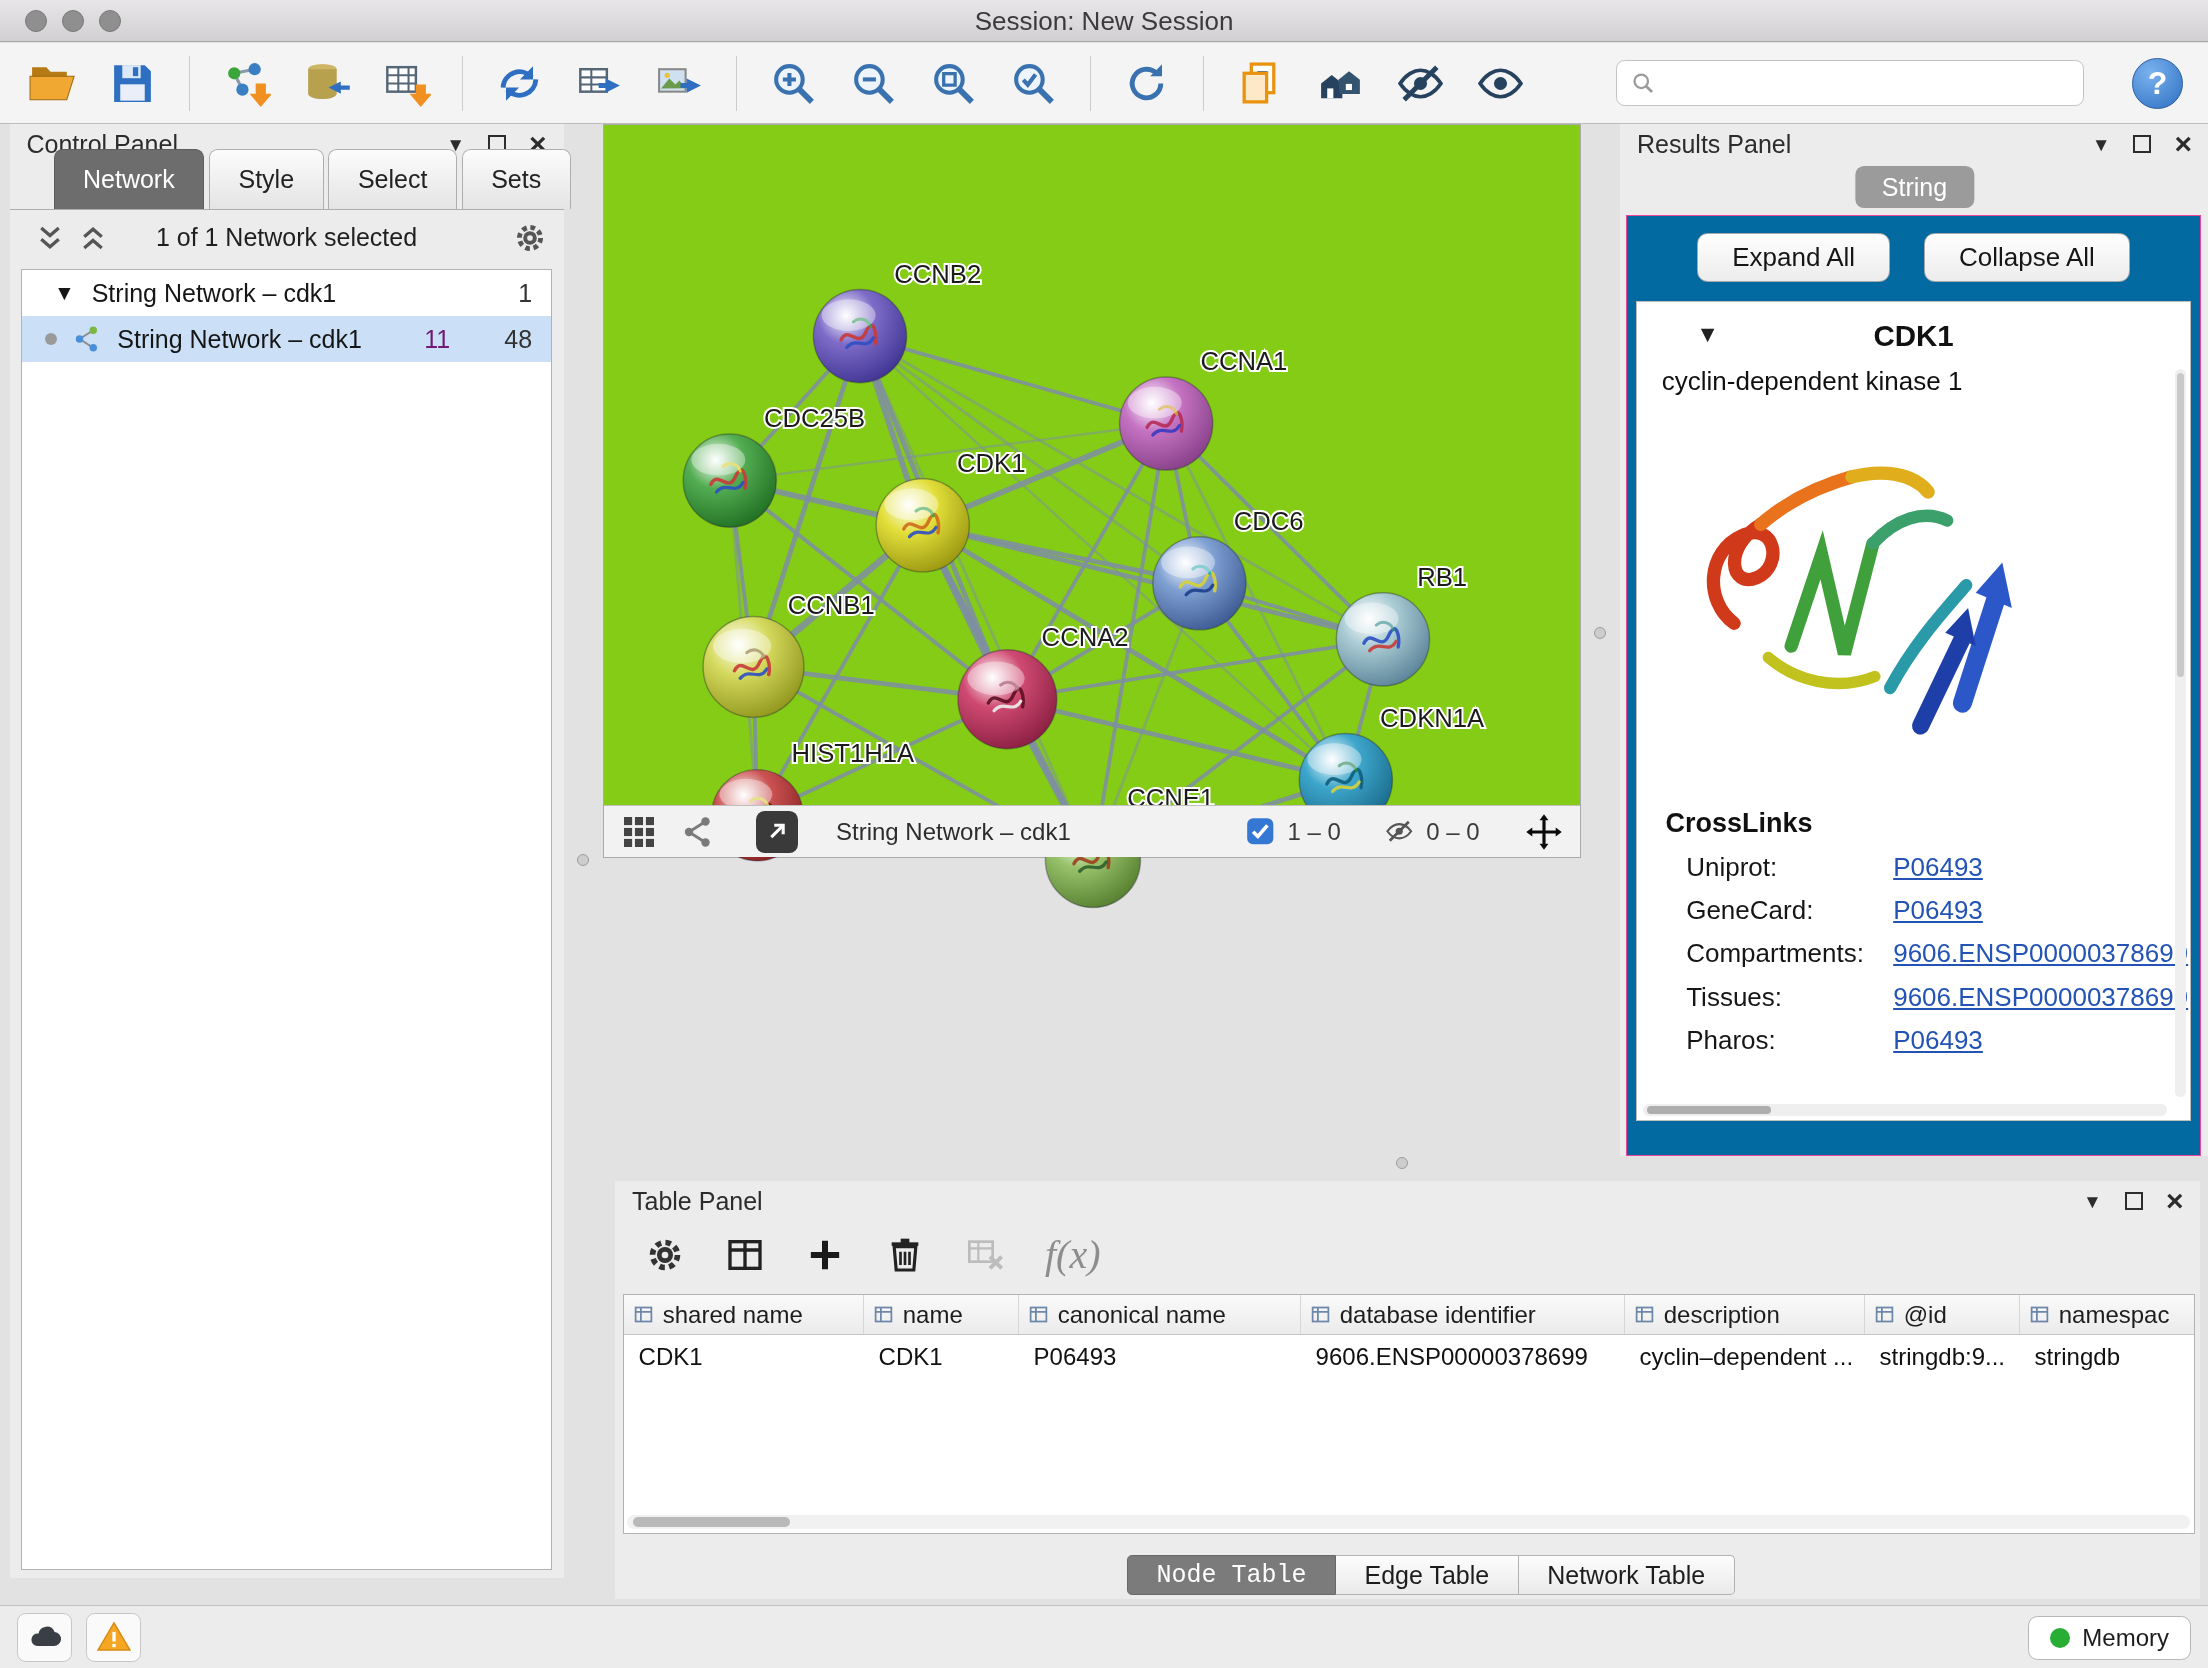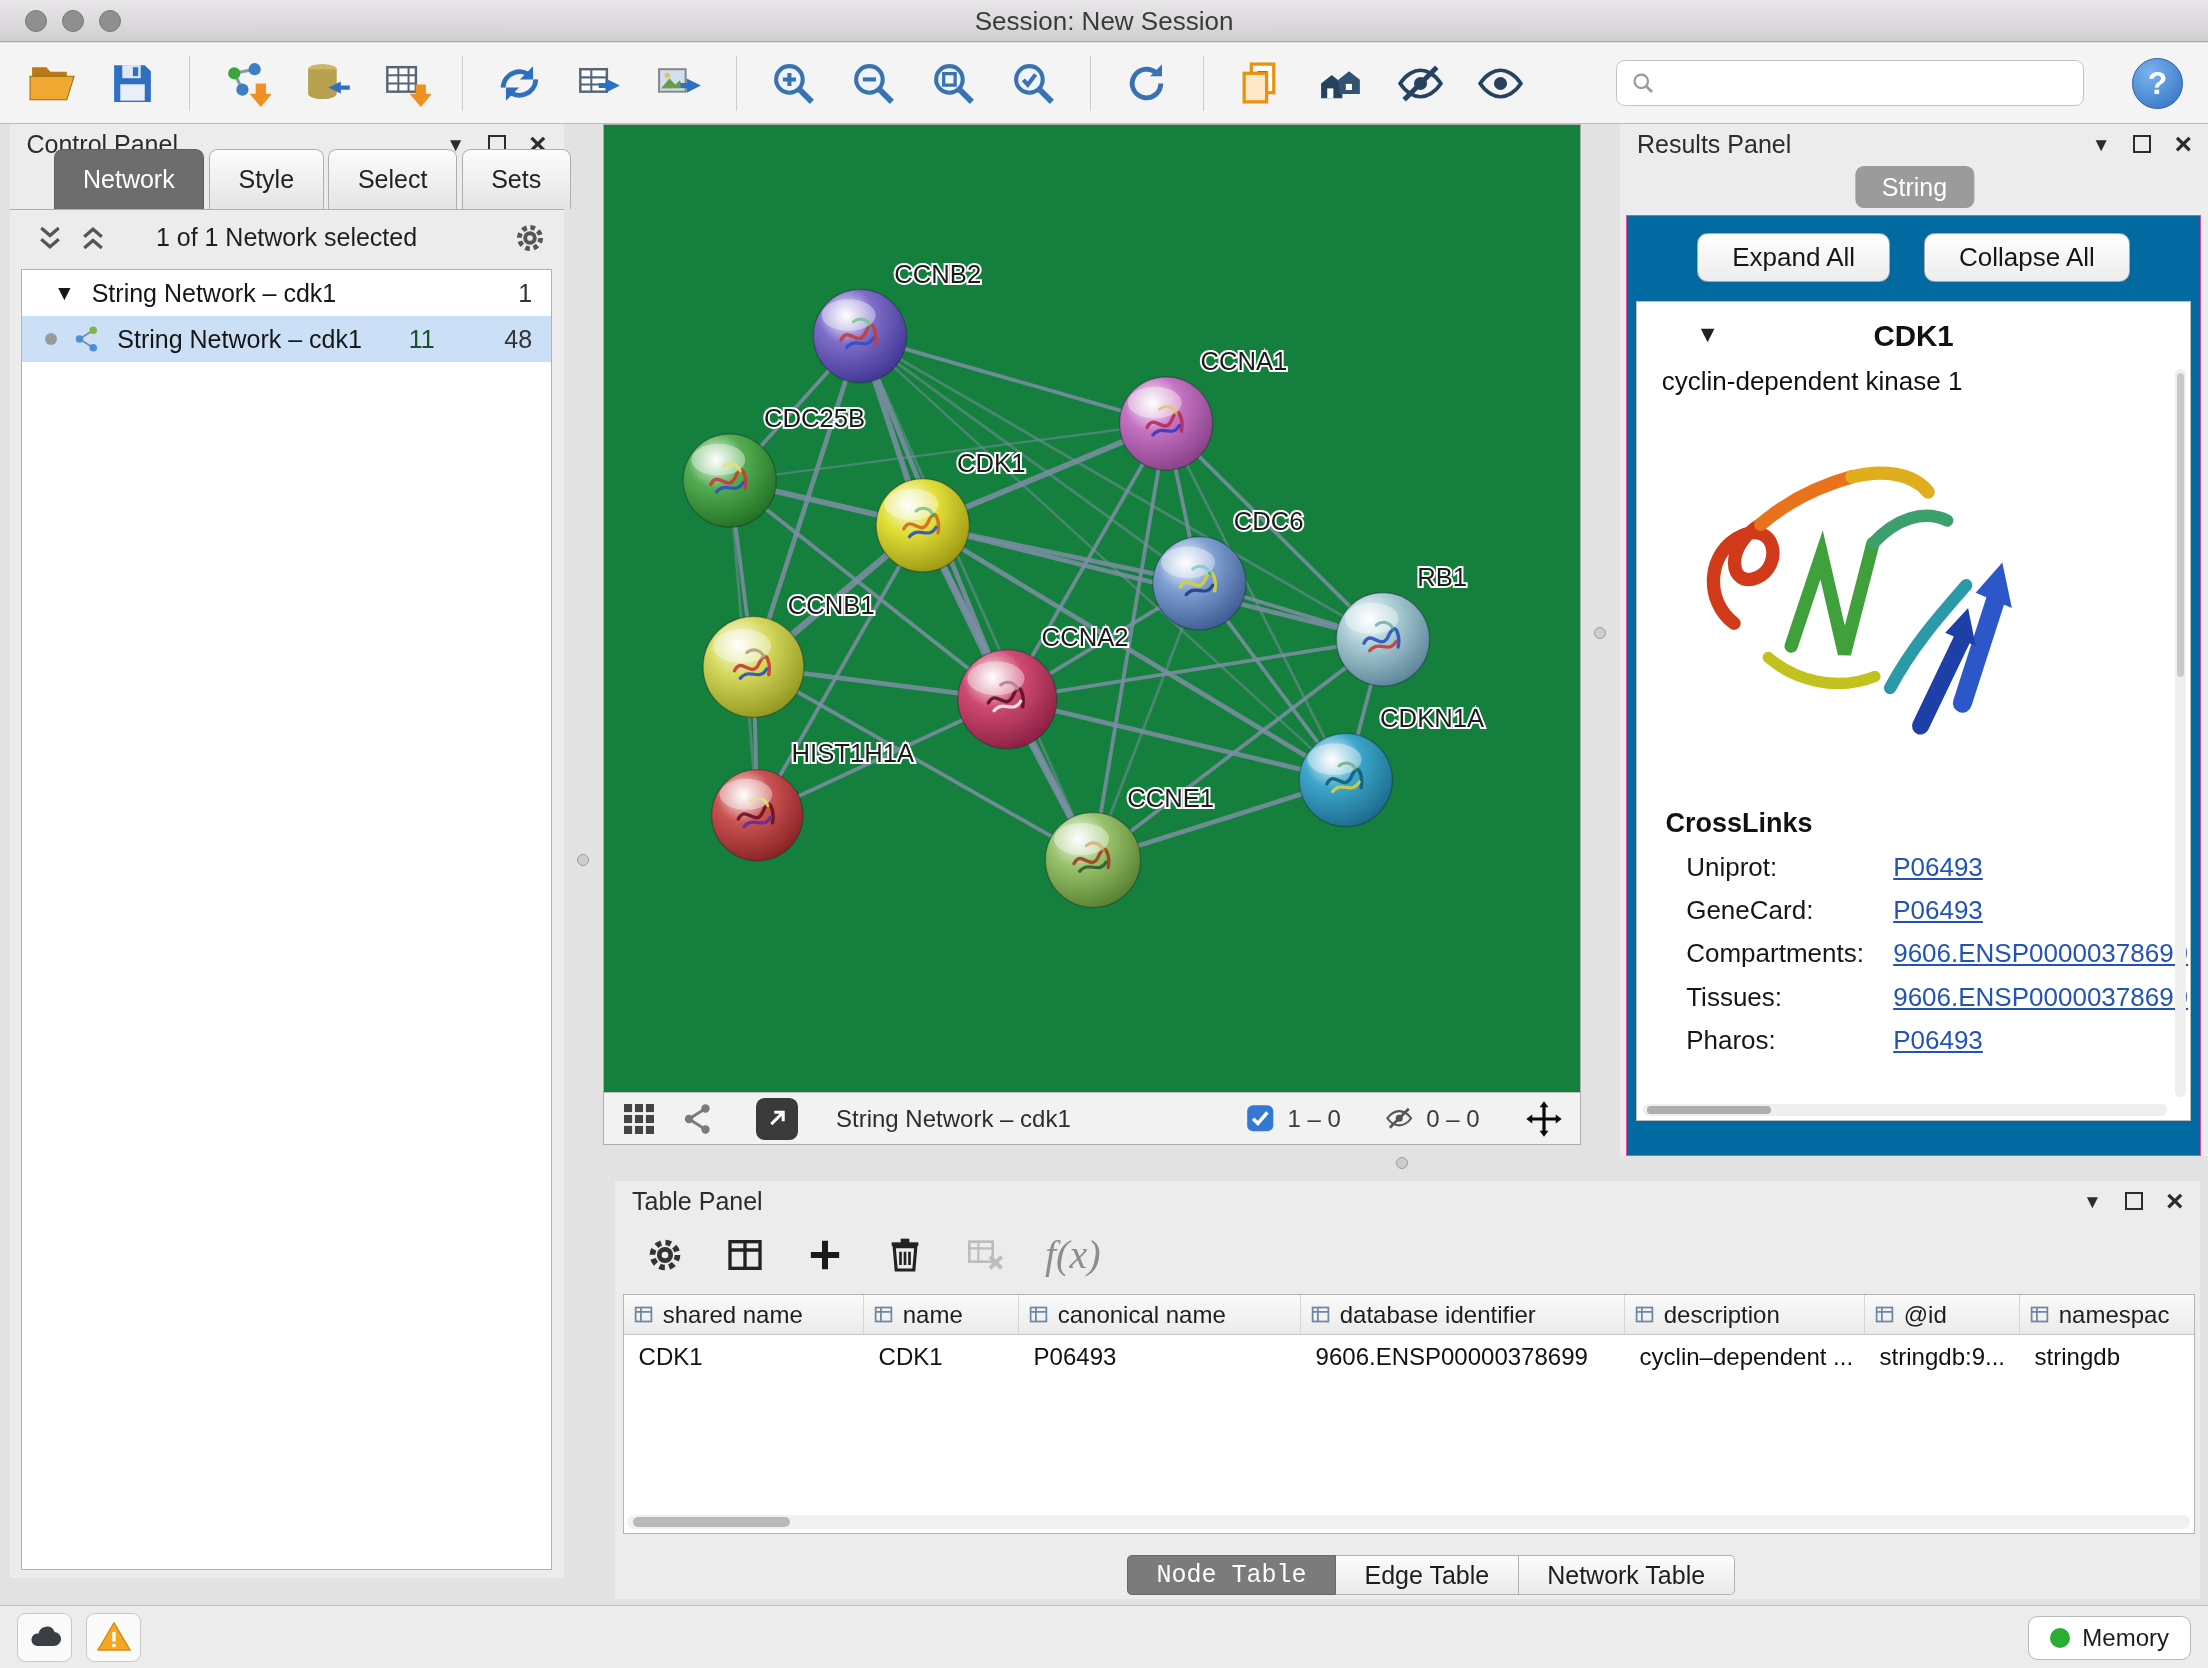--- a/index.html
+++ b/index.html
@@ -43,25 +43,25 @@
   .cp-seltext{position:absolute;inset:0;text-align:center;line-height:55px;font-size:25px;color:#1f1f1f;}
   .cp-gear{position:absolute;right:17px;top:11.4px;}
   .cp-gear svg{width:34px;height:34px;}
   .cp-tree{position:absolute;left:11.4px;right:11.4px;top:145px;bottom:7.6px;background:#fff;border:1px solid #b2b2b2;overflow:hidden;}
   .row-root{height:46px;display:flex;align-items:center;padding:0 19px 0 32px;font-size:25px;color:#161616;gap:17px;}
   .row-root .tri{font-size:21px;}
   .row-root .count{margin-left:auto;color:#333;}
   .row-child{height:46px;background:#cbe0f7;display:flex;align-items:center;padding:0 19px 0 23px;font-size:25px;color:#161616;gap:15px;}
   .bullet{width:12.4px;height:12.4px;border-radius:50%;background:#9a9a9a;flex:0 0 auto;}
   .row-child svg{width:30px;height:30px;flex:0 0 auto;}
-  .row-child .n1{margin-left:auto;width:57px;text-align:center;color:#14532d;}
+  .row-child .n1{margin-left:auto;width:57px;text-align:right;color:#701a75;}
   .row-child .n2{width:67px;text-align:right;color:#333;}
 
   
-  .network-panel{position:absolute;left:603px;top:0;width:978px;height:1021px;background:#15803d;border:1px solid #ababab;}
+  .network-panel{position:absolute;left:603px;top:0;width:978px;height:734px;background:#84cc16;border:1px solid #ababab;}
   .net-canvas{position:absolute;left:0;right:0;top:0;bottom:52px;}
   .net-toolbar{position:absolute;left:0;right:0;bottom:0;height:52px;background:#f2f2f2;border-top:1px solid #bfbfbf;display:flex;align-items:center;padding:0 17px;gap:23px;font-size:24px;color:#3a3a3a;}
   .net-toolbar .nti{width:36px;height:36px;}
   .export-btn{width:42px;height:42px;background:#3a3a3a;border-radius:8.6px;display:flex;align-items:center;justify-content:center;margin-left:17px;}
   .export-btn svg{width:28.5px;height:28.5px;}
   .nt-name{margin-left:15px;color:#2d2d2d;}
   .nt-right{margin-left:auto;display:flex;align-items:center;gap:13.3px;}
   .nt-right .gap{width:17px;}
   .chk{width:28.5px;height:28.5px;}
   .crosshair{width:38px;height:38px;margin-left:32px;}

